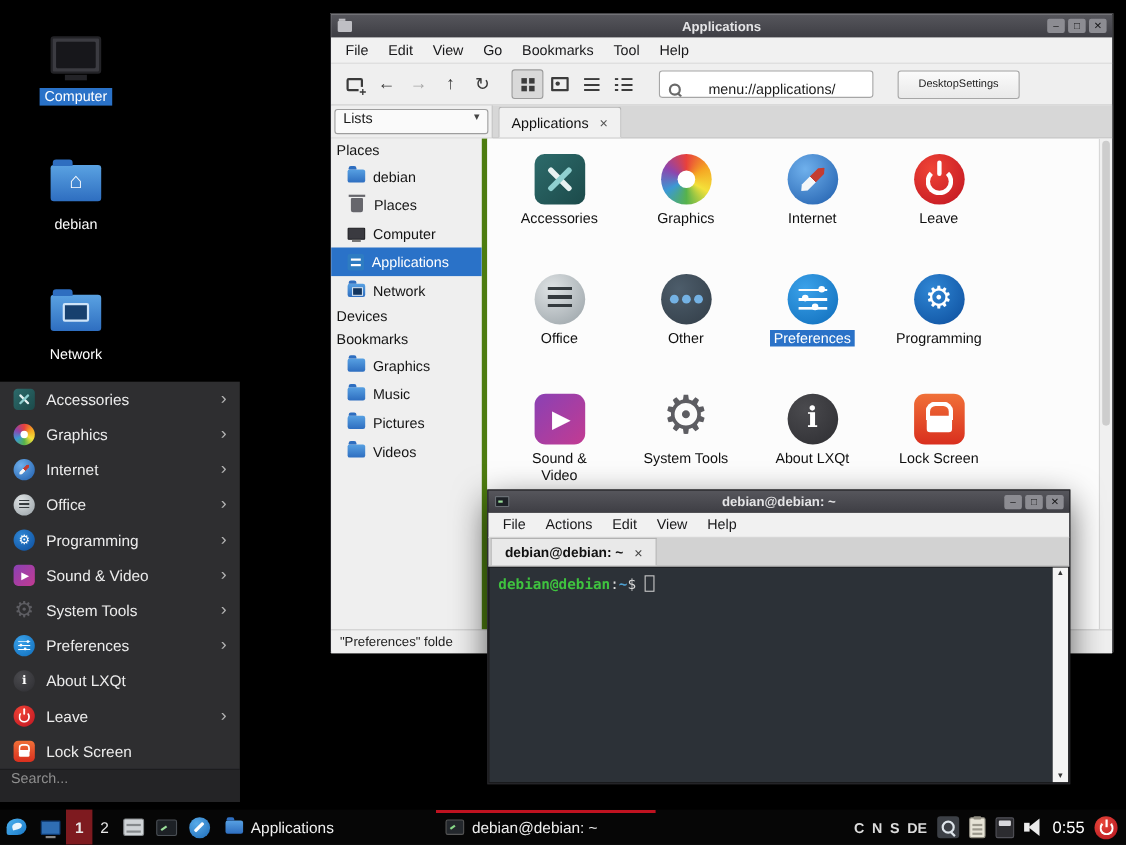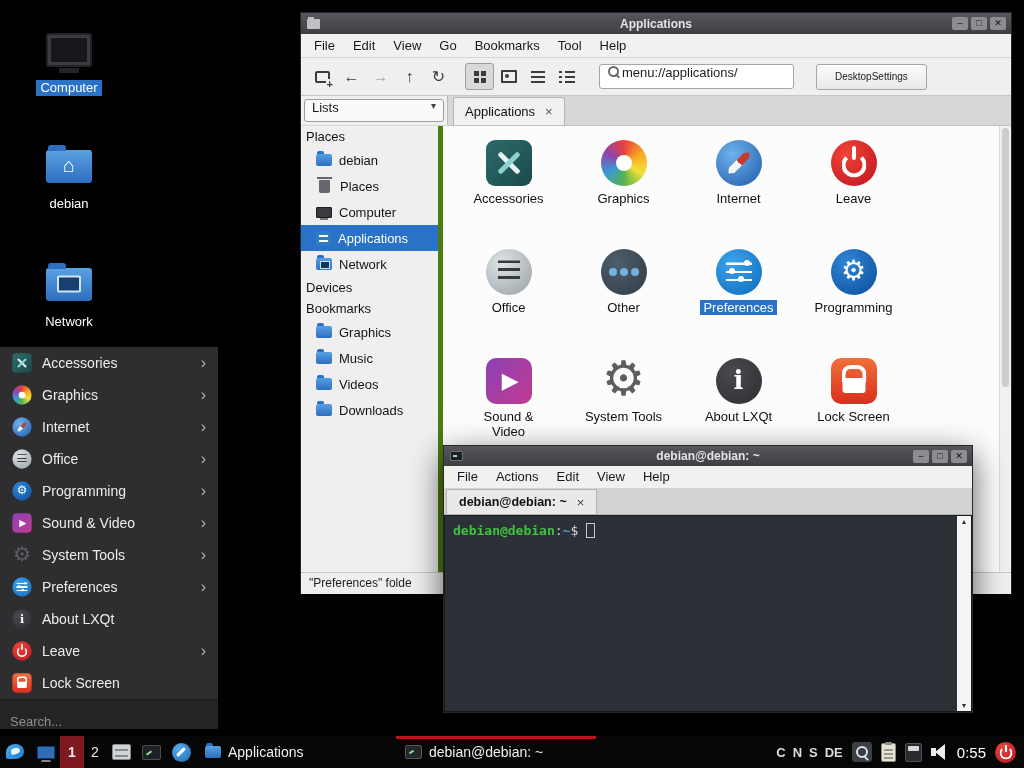--- a/index.html
+++ b/index.html
@@ -62,21 +62,21 @@
 .bfolder::before{content:"";position:absolute;top:-5px;left:2px;width:18px;height:6px;background:#2e6ec0;border-radius:3px 3px 0 0}
 .bfolder.home::after{content:"⌂";position:absolute;left:50%;top:50%;transform:translate(-50%,-52%);color:#fff;font-size:20px}
 .bfolder.net::after{content:"";position:absolute;left:50%;top:50%;transform:translate(-50%,-50%);width:20px;height:13px;background:#17406e;border:2px solid #cfe4f8;border-radius:2px}
 
 
 .start-menu{position:absolute;left:0;top:347px;width:218px;height:382px;background:#2e2e30;z-index:30;box-shadow:3px 3px 10px rgba(0,0,0,.55)}
 .sm-item{height:32px;display:flex;align-items:center;gap:10px;padding:0 12px;color:#ececec;font-size:14px}
 .sm-arrow{margin-left:auto;color:#b4b4b4;font-size:16px;line-height:1}
 .sm-iconbox{width:20px;height:20px;position:relative;flex:0 0 20px}
 .sm-iconbox>.gicon{position:absolute;left:50%;top:50%;transform:translate(-50%,-50%) scale(.42)}
-.sm-search{position:absolute;left:0;bottom:0;width:100%;height:30px;background:#242426;display:flex;align-items:flex-end;padding:0 10px;border-top:1px solid #1c1c1e}
+.sm-search{position:absolute;left:0;bottom:0;width:100%;height:30px;background:#242426;display:flex;align-items:flex-start;padding:0 10px;border-top:1px solid #1c1c1e}
 .sm-search input{background:transparent;border:none;outline:none;color:#cfcfcf;font-size:13px;width:100%;font-family:inherit}
 .sm-search input::placeholder{color:#8f8f8f}
 
 
 .win{position:absolute;background:#efefef;border:1px solid #28282c;box-shadow:0 10px 30px rgba(0,0,0,.65)}
 .titlebar{height:21px;background:linear-gradient(#56565c,#3e3e44);display:flex;align-items:center;position:relative;color:#e4e4e6}
 .t-ic{margin-left:6px;position:relative;z-index:1}
 .t-title{position:absolute;left:0;right:0;text-align:center;font-size:12px;font-weight:bold}
 .t-btns{margin-left:auto;display:flex;gap:3px;padding-right:5px;position:relative;z-index:1}
 .t-btn{width:16px;height:13px;background:#8c8c92;border-radius:2px;color:#141416;font-size:9px;line-height:12px;text-align:center}
@@ -95,21 +95,21 @@
 .tbtn.on{background:#d9d9d9;border-color:#9c9c9c}
 .viewgroup{margin-left:12px;display:flex}
 .ti-new{width:15px;height:12px;border:2px solid #3a3a3a;border-radius:2px;position:relative}
 .ti-new::after{content:"+";position:absolute;right:-6px;bottom:-8px;font-size:11px;font-weight:bold;color:#3a3a3a;background:#efefef;line-height:10px;padding:0 1px}
 .ti-grid{width:14px;height:14px;position:relative}
 .ti-grid::before{content:"";position:absolute;left:1px;top:1px;width:5px;height:5px;background:#3c3c3c;box-shadow:7px 0 #3c3c3c,0 7px #3c3c3c,7px 7px #3c3c3c}
 .ti-pic{width:16px;height:13px;border:2px solid #3c3c3c;border-radius:1px;position:relative}
 .ti-pic::before{content:"";position:absolute;left:2px;top:2px;width:4px;height:4px;border-radius:50%;background:#3c3c3c}
 .ti-list{width:14px;height:12px;background:repeating-linear-gradient(#3c3c3c 0 2px,transparent 2px 5px)}
 .ti-dlist{width:16px;height:12px;background-image:repeating-linear-gradient(#3c3c3c 0 2px,transparent 2px 5px),repeating-linear-gradient(#3c3c3c 0 2px,transparent 2px 5px);background-size:3px 12px,10px 12px;background-position:0 0,6px 0;background-repeat:no-repeat}
-.addr{margin-left:18px;width:195px;height:25px;background:#fff;border:1px solid #a6a6a6;border-radius:3px;display:flex;align-items:flex-start;gap:2px;padding:0 7px;font-size:13px;color:#1c1c1c;white-space:nowrap;overflow:hidden}
+.addr{margin-left:18px;width:195px;height:25px;background:#fff;border:1px solid #a6a6a6;border-radius:3px;display:flex;align-items:flex-end;gap:24px;padding:0 7px;font-size:13px;color:#1c1c1c;white-space:nowrap;overflow:hidden}
 .ti-find{width:13px;height:13px;position:relative;flex:0 0 auto}
 .ti-find::before{content:"";position:absolute;left:1px;top:1px;width:7px;height:7px;border:2px solid #6a6a6a;border-radius:50%}
 .ti-find::after{content:"";position:absolute;right:0;bottom:1px;width:5px;height:2px;background:#6a6a6a;transform:rotate(45deg)}
 .btn-ds{margin-left:22px;height:26px;padding:0 18px;background:linear-gradient(#fbfbfb,#e9e9e9);border:1px solid #a6a6a6;border-radius:3px;font-size:10px;color:#1c1c1c;display:flex;align-items:center}
 .rowA{height:30px;display:flex;background:#efefef}
 .combo-cell{width:147px;padding:3px;border-right:1px solid #bcbcbc;border-bottom:1px solid #d6d6d6}
 .lists{height:23px;border:1px solid #9e9e9e;border-radius:3px;background:#fafafa;display:flex;padding:0 7px;font-size:13px;color:#1a1a1a}
 .lists .ar{margin-left:auto;font-size:10px;color:#444}
 .tabstrip{flex:1;background:#d7d7d7;border-bottom:1px solid #c0c0c0;display:flex;align-items:flex-end;padding-left:5px}
 .tab{height:28px;background:#f1f1f1;border:1px solid #b4b4b4;border-bottom:none;border-radius:3px 3px 0 0;display:flex;align-items:center;gap:10px;padding:0 11px;font-size:13px;color:#101010}
@@ -296,25 +296,25 @@
         <div class="side-item">
             <span class="mfolder"></span>
             <span>Graphics</span>
           </div>
         <div class="side-item">
             <span class="mfolder"></span>
             <span>Music</span>
           </div>
         <div class="side-item">
             <span class="mfolder"></span>
+            <span>Pictures</span>
+          </div>
+        <div class="side-item">
+            <span class="mfolder"></span>
             <span>Videos</span>
-          </div>
-        <div class="side-item">
-            <span class="mfolder"></span>
-            <span>Downloads</span>
           </div>
       </div>
       <div class="iconwrap">
         <div class="grid">
           <div class="cell">
               <div class="gicon ic-accessories"></div>
               <div class="glabel"><span>Accessories</span></div>
             </div>
           <div class="cell">
               <div class="gicon ic-graphics"></div>

